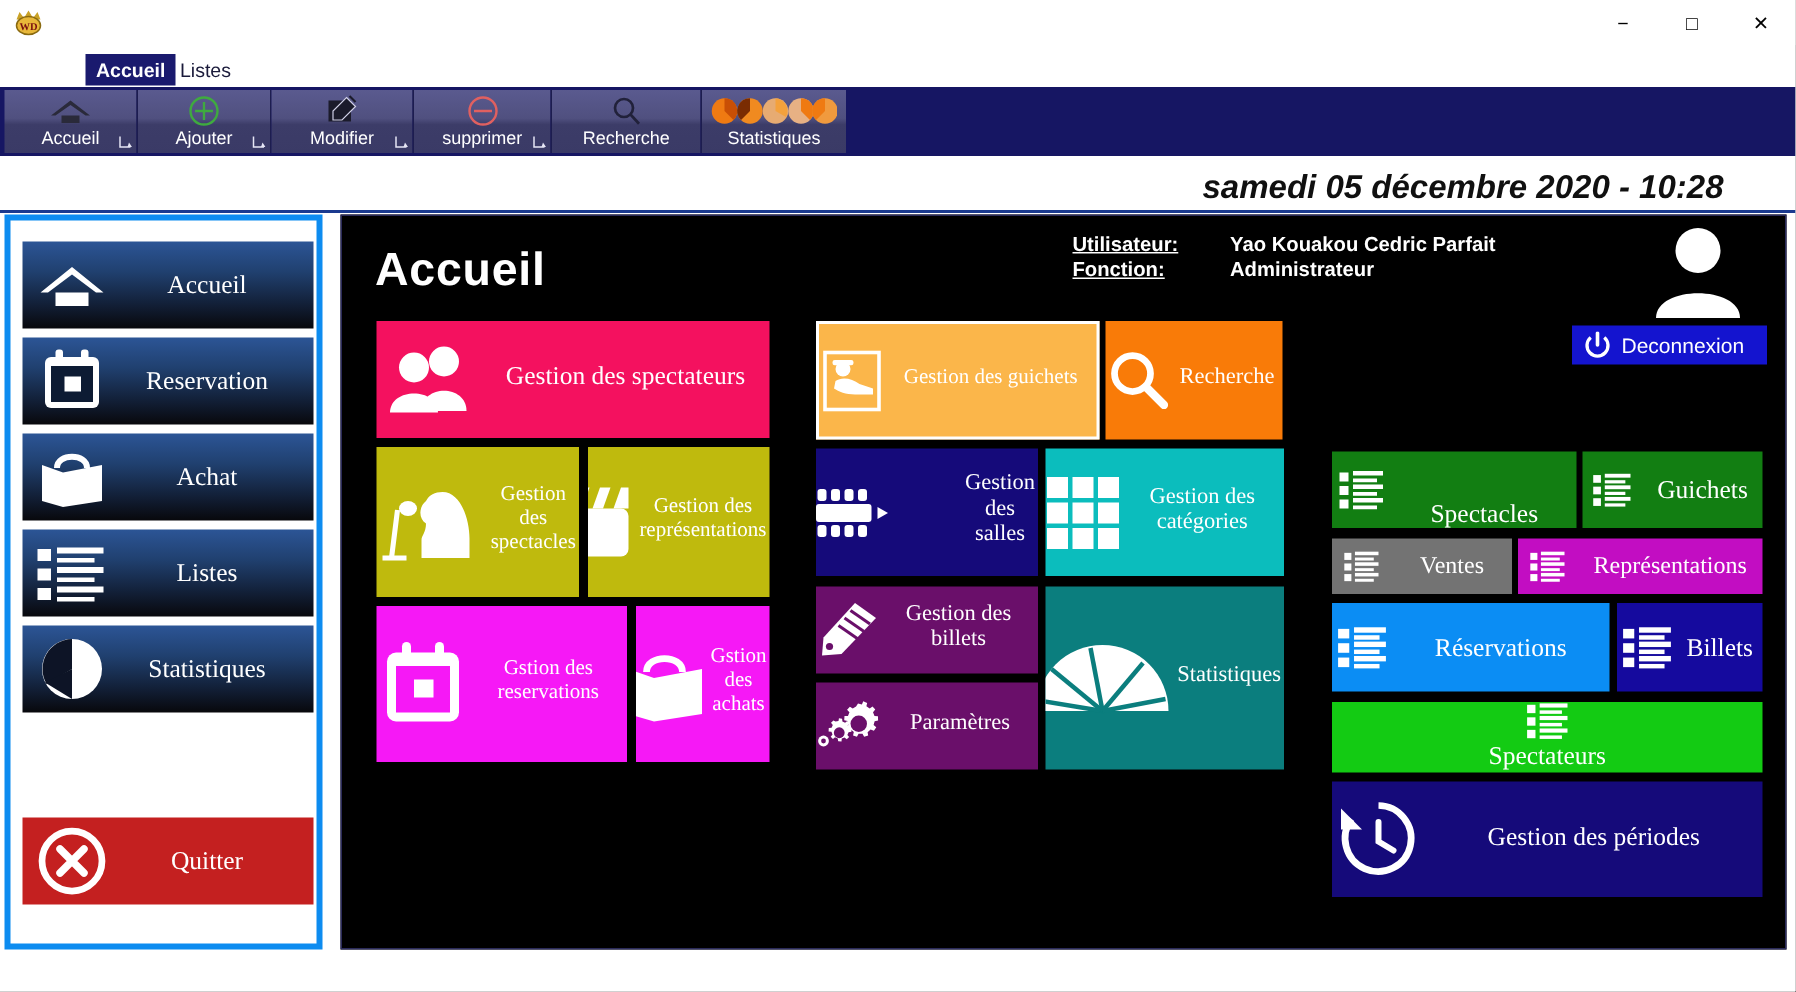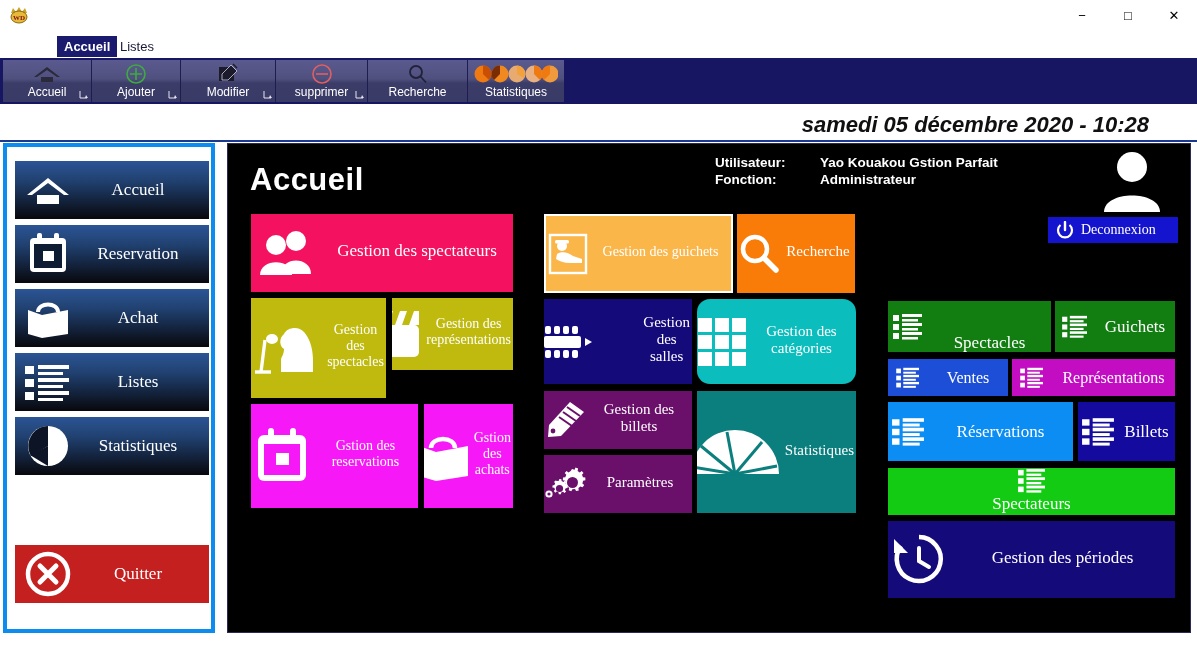--- a/index.html
+++ b/index.html
@@ -49,26 +49,26 @@
                  font-family:"Liberation Serif", serif; padding-right:14px; }
   .sbtn.quit { background:#c42020; }
 
   
   .main { position:absolute; left:227px; top:143px; width:964px; height:490px; background:#000000; border:1px solid #2a2a5a; }
   .page-title { position:absolute; left:22px; top:18px; font-size:31px; font-weight:bold; color:#ffffff;
                 font-family:"Liberation Sans",sans-serif; letter-spacing:0.5px; }
 
   .userinfo { position:absolute; left:487px; top:10px; width:330px; color:#fff; }
   .ui-row { display:flex; font-size:13.5px; font-weight:bold; font-family:"Liberation Sans",sans-serif; line-height:17px; }
-  .ui-key { width:105px; }
+  .ui-key { width:105px; text-decoration:underline; }
   .ui-val { flex:1; }
   .avatar { position:absolute; right:22px; top:6px; width:72px; height:62px; }
   .logout { position:absolute; right:12px; top:73px; width:130px; height:26px; background:#1414cf;
             display:flex; align-items:center; gap:7px; padding-left:8px; }
-  .logout .lo-lab { color:#fff; font-size:14px; font-family:Liberation Serif, serif; }
+  .logout .lo-lab { color:#fff; font-size:14px; font-family:Liberation Sans, sans-serif; }
 
   
   .tile { position:absolute; display:flex; flex-direction:row; align-items:center; justify-content:flex-end;
           overflow:hidden; }
   .tile .t-ico { flex:1; display:flex; align-items:center; justify-content:center; width:100%; }
   .tile .t-lab { width:100%; text-align:center; color:#ffffff; font-family:"Liberation Serif", serif;
                  line-height:1.12; padding:0 2px 4px; }
 
   
   .listes-h { position:absolute; left:905px; top:272px; width:250px; text-align:center;
@@ -283,21 +283,21 @@
     </div>
   </div>
 
   <div class="main">
 
     <div class="page-title">Accueil</div>
 
     <div class="userinfo">
       <div class="ui-row">
         <span class="ui-key">Utilisateur:</span>
-        <span class="ui-val">Yao Kouakou Gstion Parfait</span>
+        <span class="ui-val">Yao Kouakou Cedric Parfait</span>
       </div>
       <div class="ui-row">
         <span class="ui-key">Fonction:</span>
         <span class="ui-val">Administrateur</span>
       </div>
     </div>
 
     <span class="avatar">
       <svg width="72" height="62" viewBox="0 0 72 62">
         <circle cx="36" cy="17" r="15" fill="#fff"></circle>
@@ -332,21 +332,21 @@
         <svg width="74" height="52" viewBox="0 0 74 52">
           <path d="M10 50 L14 18" stroke="#fff" stroke-width="3.4"></path>
             <path d="M4 50 h16" stroke="#fff" stroke-width="3.4"></path>
           <ellipse cx="21" cy="17" rx="6" ry="5" fill="#fff"></ellipse>
           <path d="M33 12 C28 16, 28 24, 33 27 C33 33, 30 35, 30 38 L30 50 L62 50 L62 37 C62 24, 56 6, 44 6 C39 6, 35 8, 33 12 Z" fill="#fff"></path>
         </svg>
       </span>
       <span class="t-lab" style="font-size: 14px;">Gestion des spectacles</span>
     </div>
 
-    <div class="tile" id="tile2" style="left: 164px; top: 154px; width: 121px; height: 72px; background: rgb(191, 186, 13);">
+    <div class="tile" id="tile2" style="left: 164px; top: 154px; width: 121px; height: 100px; background: rgb(191, 186, 13);">
       <span class="t-ico">
         <svg width="62" height="52" viewBox="0 0 62 52">
           <rect x="5" y="17" width="52" height="32" rx="5" fill="#fff"></rect>
           <path d="M5 17 L10 3 L17 3 L12 17 Z" fill="#fff"></path>
           <path d="M19 17 L24 3 L31 3 L26 17 Z" fill="#fff"></path>
           <path d="M33 17 L38 3 L45 3 L40 17 Z" fill="#fff"></path>
           <path d="M47 17 L52 3 L57 3 L57 17 Z" fill="#fff"></path>
         </svg>
       </span>
       <span class="t-lab" style="font-size: 14px;">Gestion des représentations</span>
@@ -410,21 +410,21 @@
           <rect x="27" y="28" width="6" height="8" rx="2" fill="#fff"></rect>
           <rect x="36" y="28" width="6" height="8" rx="2" fill="#fff"></rect>
           <rect x="45" y="28" width="6" height="8" rx="2" fill="#fff"></rect>
           <path d="M6 16 L13 16 L13 24 L6 24 Z" fill="#fff"></path>
           <path d="M58 16 L65 20 L58 24 Z" fill="#fff"></path>
         </svg>
       </span>
       <span class="t-lab" style="font-size: 15px; padding-left: 44px;">Gestion des salles</span>
     </div>
 
-    <div class="tile" id="tile8" style="left: 469px; top: 155px; width: 159px; height: 85px; background: rgb(11, 189, 189); border-radius: 13px;">
+    <div class="tile" id="tile8" style="left: 469px; top: 155px; width: 159px; height: 85px; background: rgb(11, 189, 189);">
       <span class="t-ico">
         <svg width="50" height="50" viewBox="0 0 50 50">
           <rect x="1" y="1" width="14" height="14" fill="#fff"></rect>
             <rect x="18" y="1" width="14" height="14" fill="#fff"></rect>
             <rect x="35" y="1" width="14" height="14" fill="#fff"></rect>
           <rect x="1" y="18" width="14" height="14" fill="#fff"></rect>
             <rect x="18" y="18" width="14" height="14" fill="#fff"></rect>
             <rect x="35" y="18" width="14" height="14" fill="#fff"></rect>
           <rect x="1" y="35" width="14" height="14" fill="#fff"></rect>
             <rect x="18" y="35" width="14" height="14" fill="#fff"></rect>
@@ -508,21 +508,21 @@
             <rect x="10" y="10" width="20" height="3" fill="#fff"></rect>
             <rect x="10" y="15" width="16" height="2.5" fill="#fff"></rect>
           <rect x="1" y="20" width="6" height="6" fill="#fff"></rect>
             <rect x="10" y="19" width="20" height="3" fill="#fff"></rect>
             <rect x="10" y="24" width="16" height="2.5" fill="#fff"></rect>
         </svg>
       </span>
       <span class="l-lab" style="font-size: 17px;">Guichets</span>
     </div>
 
-    <div class="ltile" id="ltile2" style="left: 660px; top: 215px; width: 120px; height: 37px; background: #1d4ed8;">
+    <div class="ltile" id="ltile2" style="left: 660px; top: 215px; width: 120px; height: 37px; background: #737373;">
       <span class="l-ico">
         <svg width="26" height="22" viewBox="0 0 32 28">
           <rect x="1" y="2" width="6" height="6" fill="#fff"></rect>
             <rect x="10" y="1" width="20" height="3" fill="#fff"></rect>
             <rect x="10" y="6" width="16" height="2.5" fill="#fff"></rect>
           <rect x="1" y="11" width="6" height="6" fill="#fff"></rect>
             <rect x="10" y="10" width="20" height="3" fill="#fff"></rect>
             <rect x="10" y="15" width="16" height="2.5" fill="#fff"></rect>
           <rect x="1" y="20" width="6" height="6" fill="#fff"></rect>
             <rect x="10" y="19" width="20" height="3" fill="#fff"></rect>

